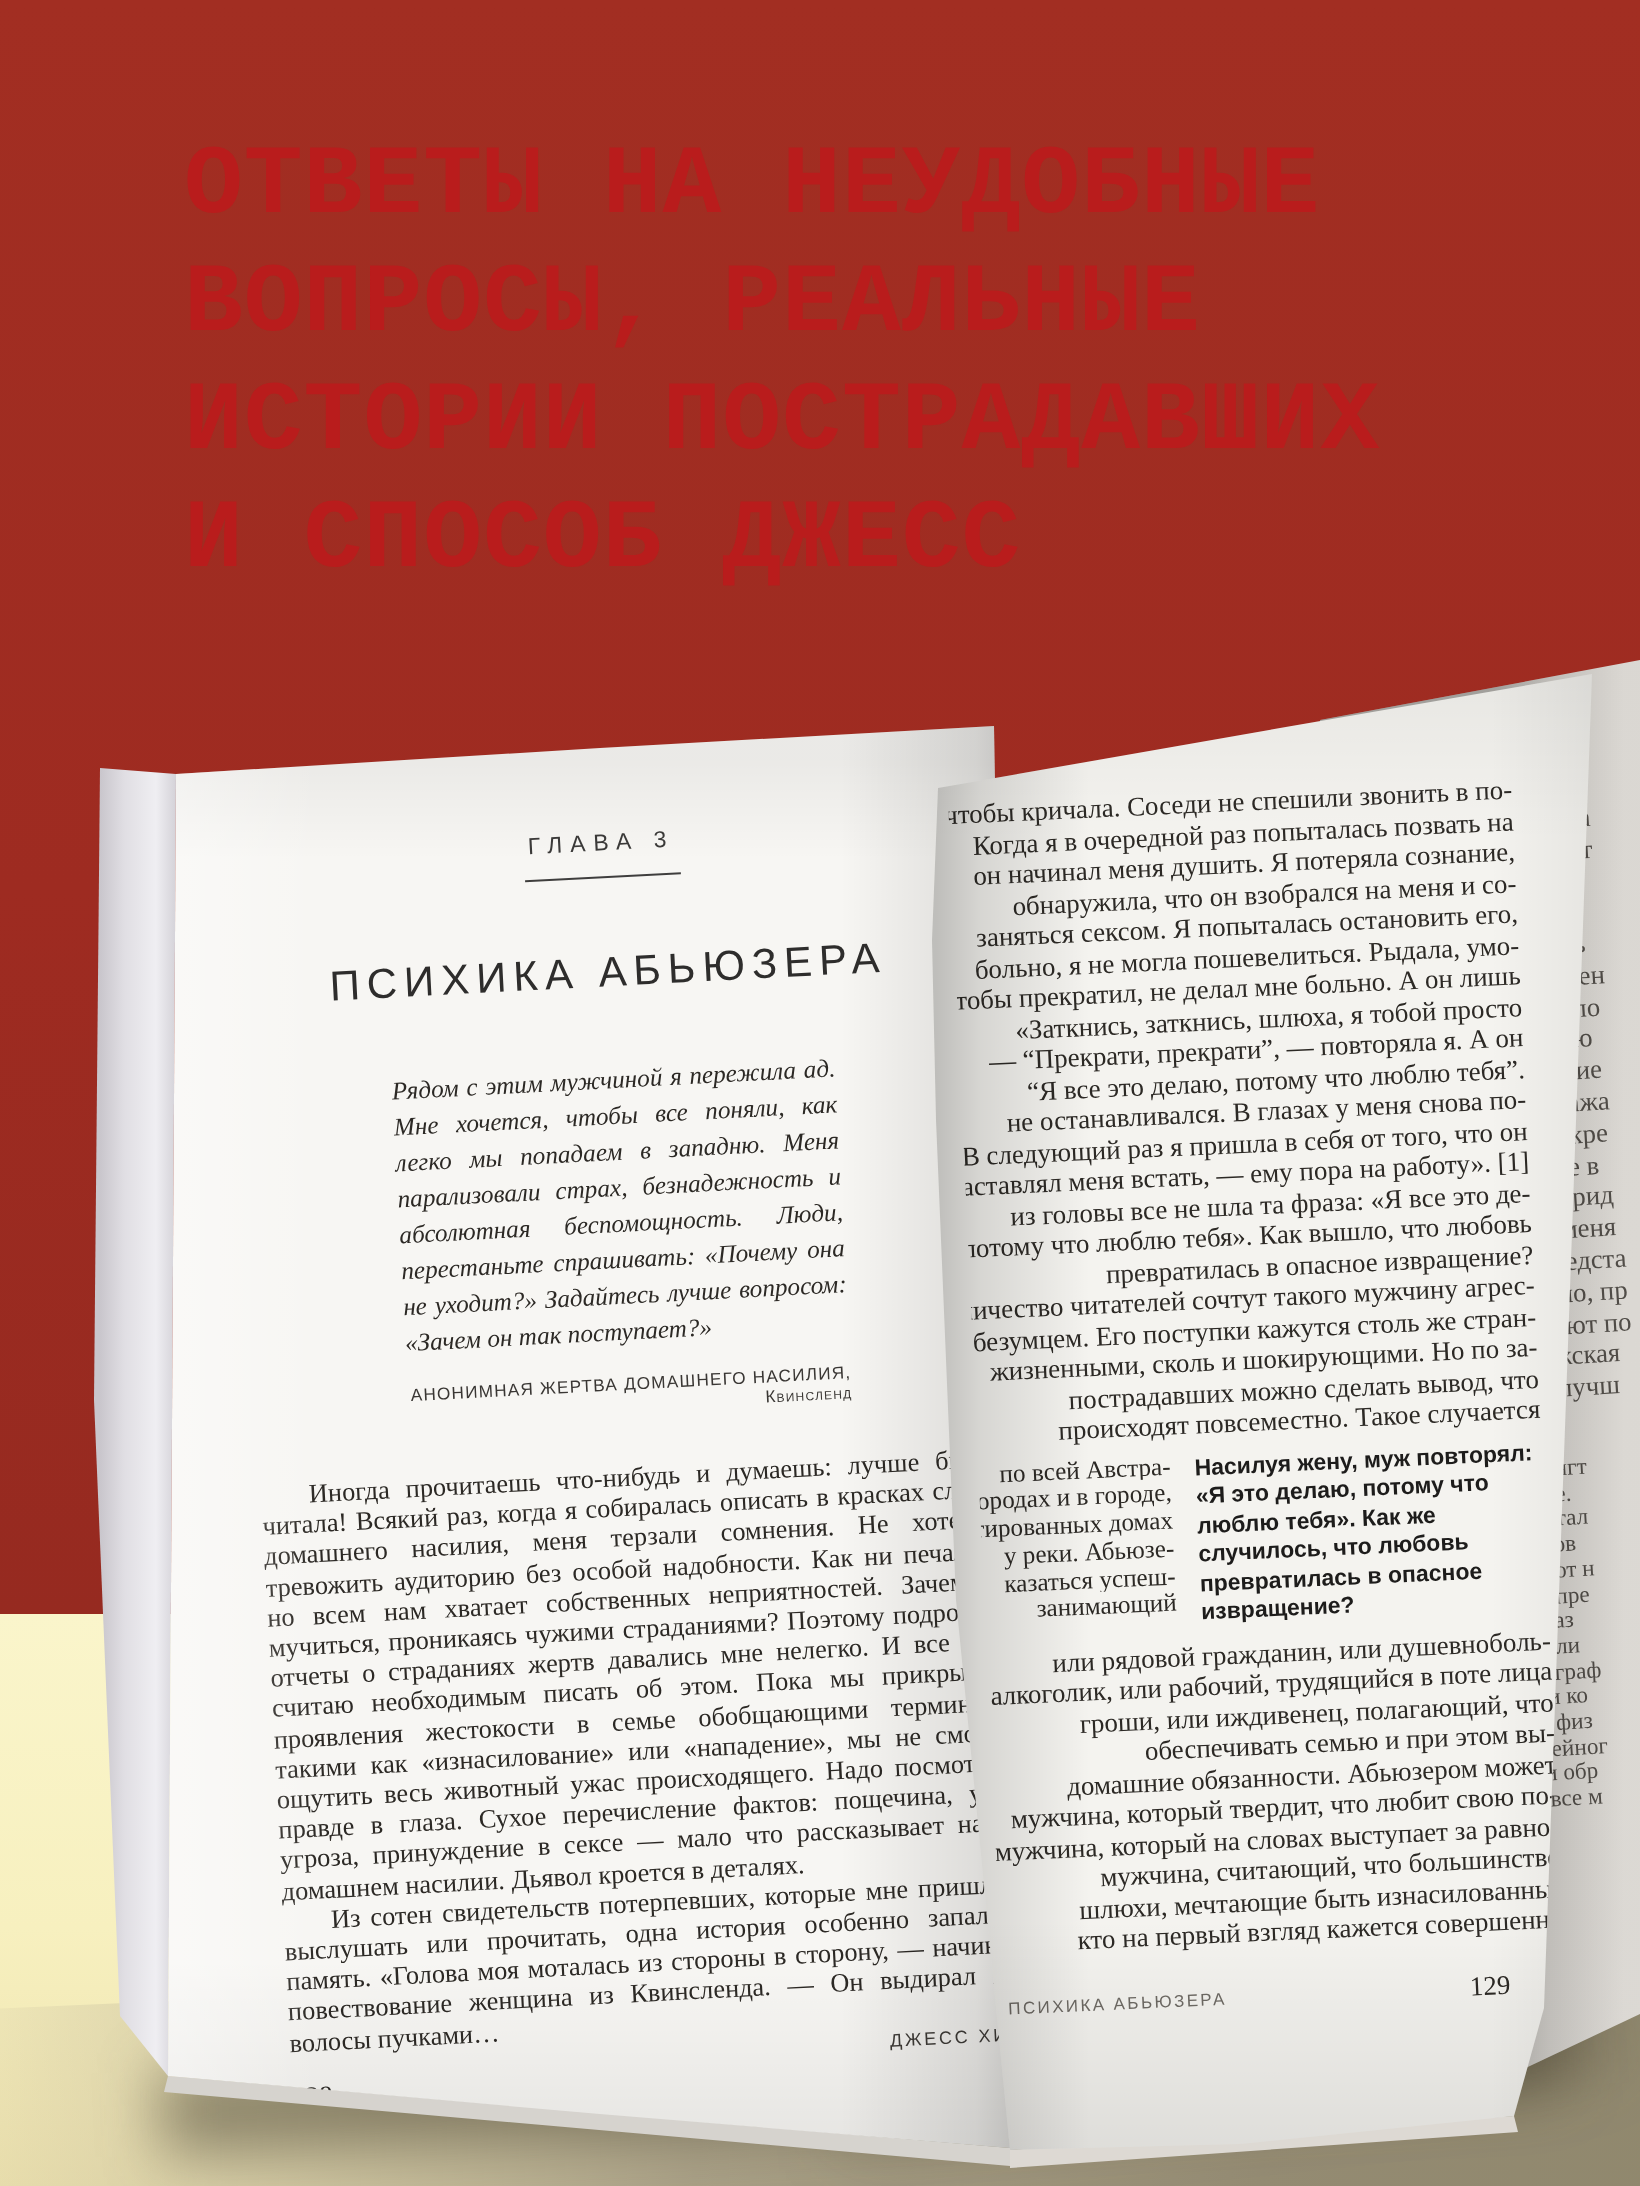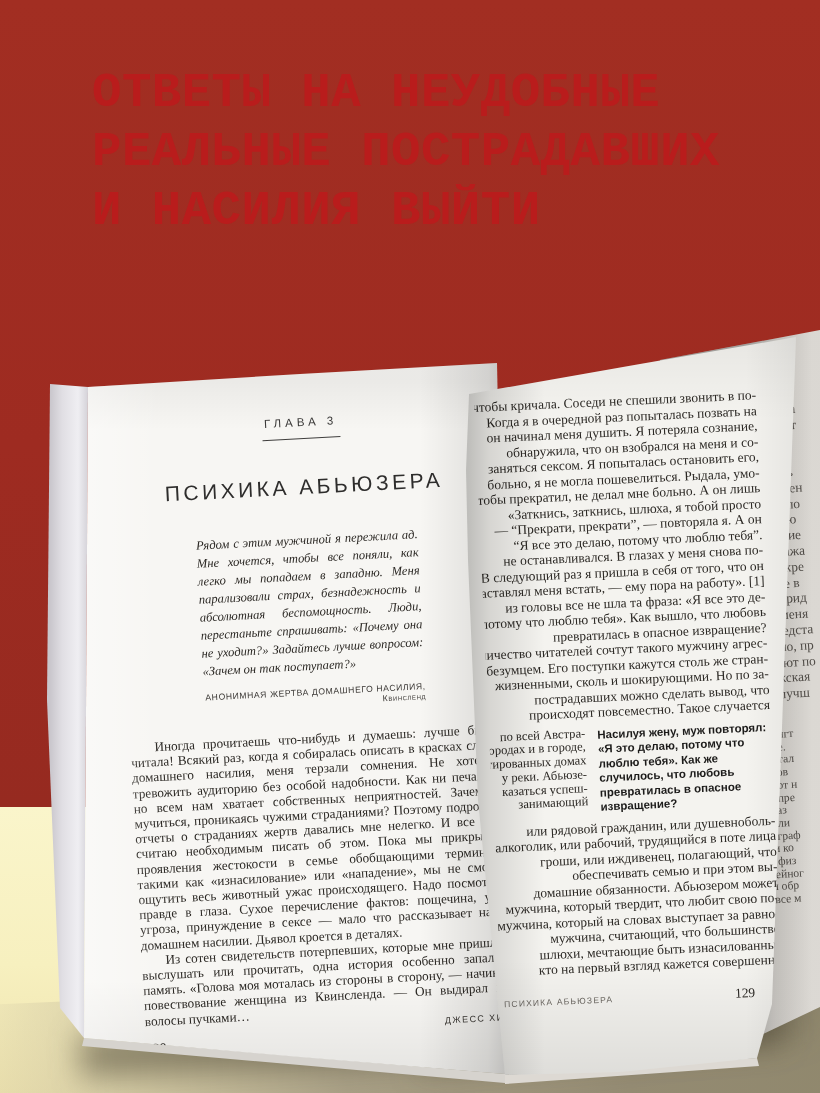--- a/index.html
+++ b/index.html
@@ -309,17 +309,18 @@
           <span>ПСИХИКА АБЬЮЗЕРА</span>
         </div>
         <span class="rp-num">129</span>
       </div>
     </div>
     <div class="right-shade"></div>
   </div>
 
   <div class="banner">
       <div class="banner-line">ОТВЕТЫ НА НЕУДОБНЫЕ</div>
-      <div class="banner-line">РЕАЛЬНЫЕ ПОСТРАДАВШИХ</div>
-      <div class="banner-line">И НАСИЛИЯ ВЫЙТИ</div>
+      <div class="banner-line">ВОПРОСЫ, РЕАЛЬНЫЕ</div>
+      <div class="banner-line">ИСТОРИИ ПОСТРАДАВШИХ</div>
+      <div class="banner-line">И СПОСОБ ДЖЕСС</div>
     </div>
 
 </div>
 
 </body></html>

